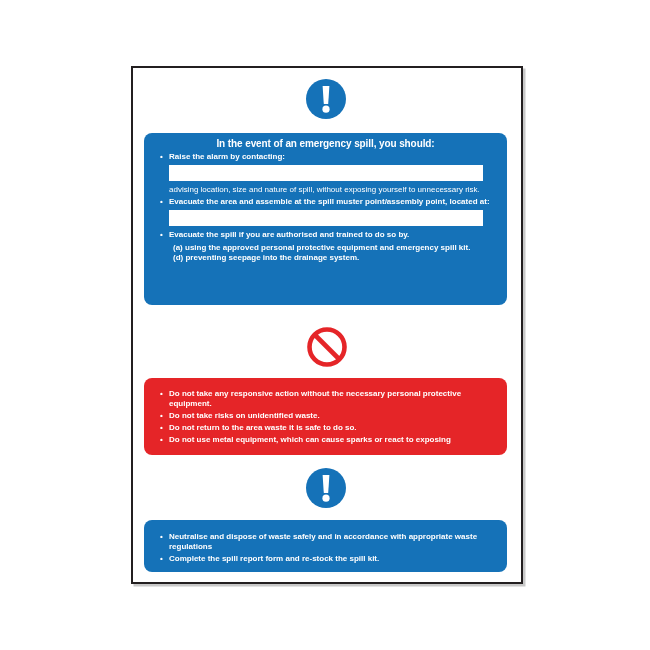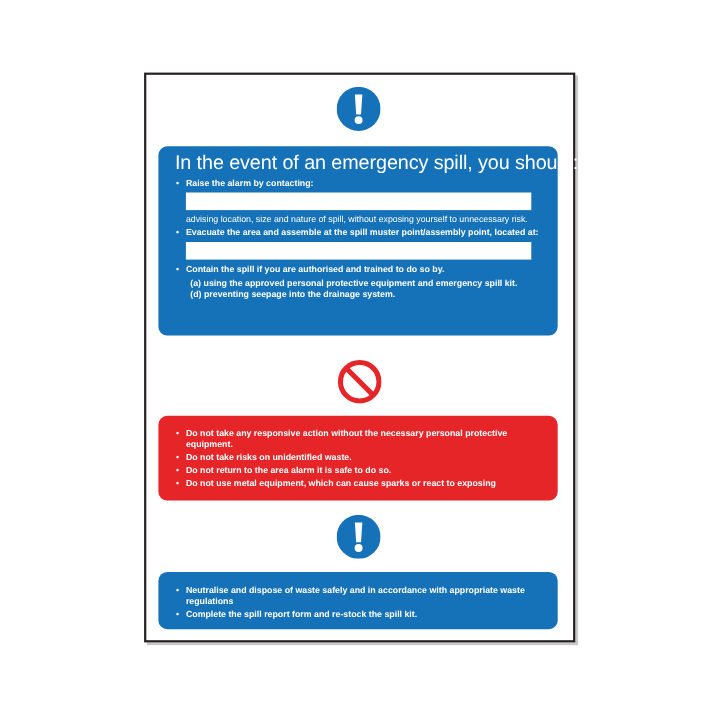--- a/index.html
+++ b/index.html
@@ -33,22 +33,22 @@
     border-radius:8px;
     color:#ffffff;
     box-sizing:border-box;
   }
   .panel-blue{background:var(--blue,#1572b8);}
   .panel-red{background:var(--red,#e52528);}
   .panel-instructions{top:65px;height:172px;padding:3px 15px 0 15px;}
   .panel-prohibitions{top:310px;height:77px;padding:11px 15px 0 15px;}
   .panel-final{top:452px;height:52px;padding:12px 15px 0 15px;}
   .sign-title{
-    font-size:18px;
-    font-weight:normal;
+    font-size:10px;
+    font-weight:bold;
     letter-spacing:-0.1px;
     white-space:nowrap;
     text-align:center;
     margin:2px 0 3px 0;
   }
   .li{
     position:relative;
     padding-left:10px;
     font-size:8px;
     font-weight:bold;
@@ -108,21 +108,21 @@
 
     <div class="li">
       <span class="b">•</span>
       <span>Evacuate the area and assemble at the spill muster point/assembly point, located at:</span>
     </div>
 
     <div class="write-box"></div>
 
     <div class="li">
       <span class="b">•</span>
-      <span>Contain the spill if you are authorised and trained to do so by.</span>
+      <span>Evacuate the spill if you are authorised and trained to do so by.</span>
     </div>
 
     <div class="sub-group">
       <div class="sub">(a) using the approved personal protective equipment and emergency spill kit.</div>
       <div class="sub">(d) preventing seepage into the drainage system.</div>
     </div>
   </div>
 
   <div class="icon icon-prohibition">
     <svg viewBox="0 0 40 40">
@@ -135,21 +135,21 @@
     <div class="li">
       <span class="b">•</span>
       <span>Do not take any responsive action without the necessary personal protective equipment.</span>
     </div>
     <div class="li">
       <span class="b">•</span>
       <span>Do not take risks on unidentified waste.</span>
     </div>
     <div class="li">
       <span class="b">•</span>
-      <span>Do not return to the area alarm it is safe to do so.</span>
+      <span>Do not return to the area waste it is safe to do so.</span>
     </div>
     <div class="li">
       <span class="b">•</span>
       <span>Do not use metal equipment, which can cause sparks or react to exposing</span>
     </div>
   </div>
 
   <div class="icon icon-mandatory-bottom">
     <svg viewBox="0 0 40 40">
       <circle cx="20" cy="20" r="20" fill="#1572b8"></circle>

